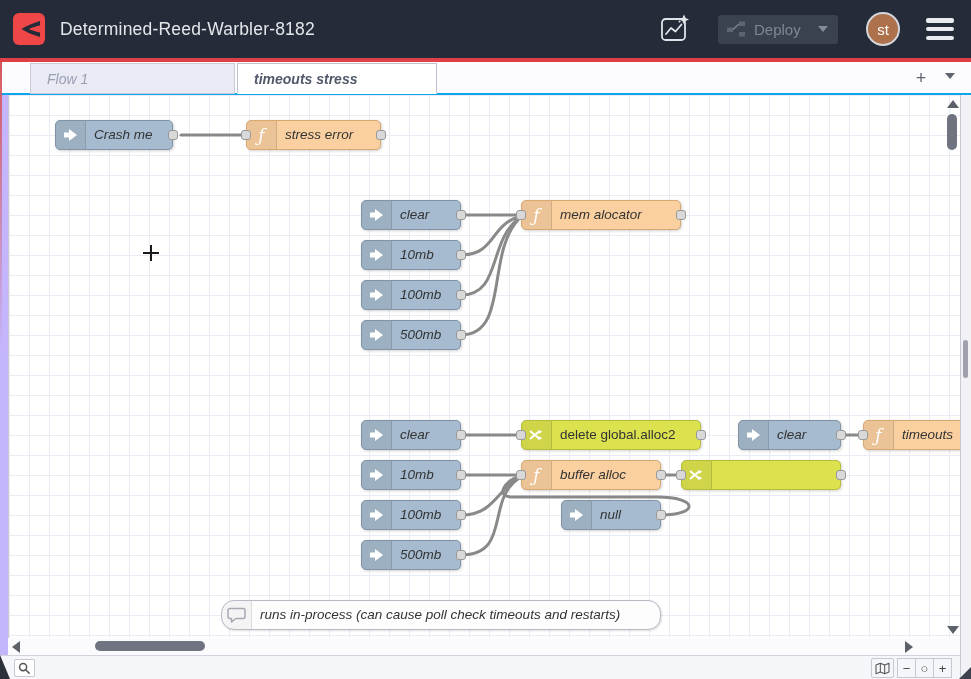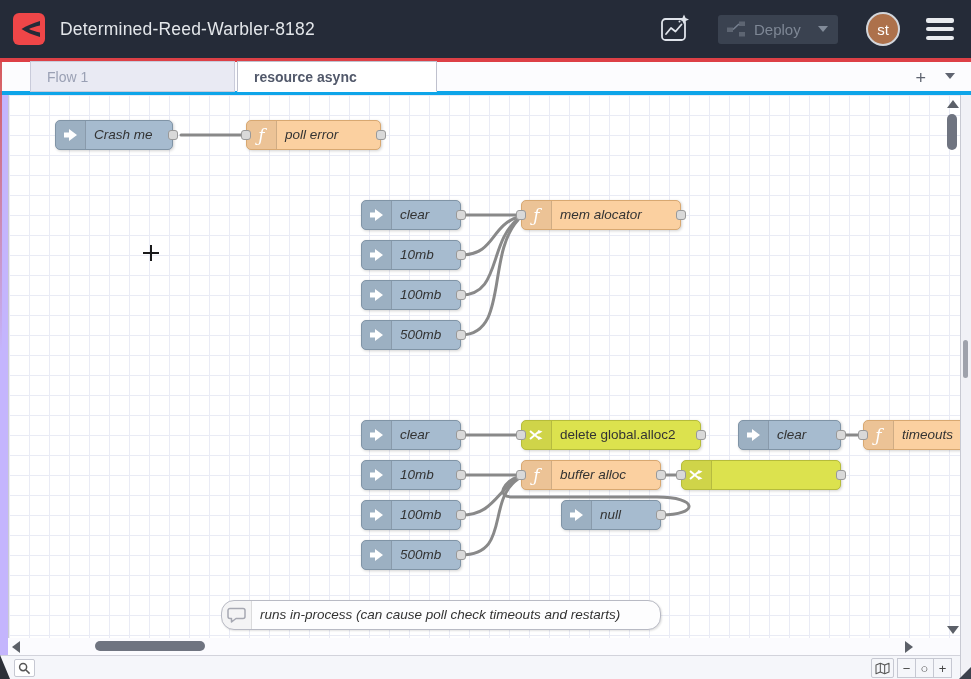--- a/index.html
+++ b/index.html
@@ -27,21 +27,21 @@
           margin-right:26px;flex:none;cursor:pointer;}
   .hamburger{width:28px;height:22px;margin-right:17px;display:flex;flex-direction:column;
              justify-content:space-between;flex:none;cursor:pointer;}
   .hamburger div{height:4.5px;border-radius:2px;background:#e9ebef;}
   .red-line{position:absolute;left:0;top:58px;width:971px;height:4px;}
   .red-fade{position:absolute;left:0;top:62px;width:2px;height:290px;
             background:linear-gradient(#d4565b,rgba(212,86,91,0));}
 
   
   .tabbar{position:absolute;left:0;top:62px;width:971px;height:33px;background:#fcfcfe;
-          border-bottom:4px solid #0ea5e9;}
+          border-bottom:2px solid #0ea5e9;font-style:italic;}
   .tab{position:absolute;bottom:-1px;height:31px;font-size:14px;display:flex;align-items:center;
        padding-left:16px;cursor:pointer;}
   .tab.inactive{left:30px;width:205px;background:#e9eaf3;border:1px solid #c9cbda;color:#9aa0b4;}
   .tab.active{left:237px;width:200px;background:#fff;border:1px solid #bfc1ce;border-bottom:1px solid #fff;
               color:#51586a;font-weight:bold;z-index:2;}
   .tab-add{position:absolute;right:45px;top:6px;font-size:18px;color:#5f6470;cursor:pointer;}
   .tab-menu{position:absolute;right:16px;top:11px;width:0;height:0;cursor:pointer;
             border-left:5px solid transparent;border-right:5px solid transparent;border-top:6px solid #5f6470;}
 
   
@@ -148,21 +148,21 @@
       <div></div>
     </div>
   </div>
   <div class="red-line" id="redline" style="background: rgb(221, 64, 70);"></div>
 
   <div class="tabbar">
     <div class="tab inactive">
       <span>Flow 1</span>
     </div>
     <div class="tab active">
-      <span>resource async</span>
+      <span>timeouts stress</span>
     </div>
     <div class="tab-add">+</div>
     <div class="tab-menu"></div>
   </div>
   <div class="red-fade"></div>
 
   <div class="canvas" id="canvas">
     <svg id="wires" width="952" height="543">
         <path d="M172,40 L237,40" fill="none" stroke="#898989" stroke-width="3" stroke-linecap="round"></path>
         <path d="M452,120 L512,120" fill="none" stroke="#898989" stroke-width="3" stroke-linecap="round"></path>
@@ -195,21 +195,21 @@
             <path d="M3 7.5 h5 v-3.5 l8 6 -8 6 v-3.5 h-5 z" fill="#fff"></path>
           </svg>
         </div>
         <div class="nlabel it">Crash me</div>
         <div class="port out"></div>
       </div>
       <div class="node function" style="left: 237px; top: 25px; width: 135px; background: rgb(251, 208, 160); border-color: rgb(216, 168, 113);">
         <div class="nicon">
           <span class="ficon">ƒ</span>
         </div>
-        <div class="nlabel it">poll error</div>
+        <div class="nlabel it">stress error</div>
         <div class="port in"></div>
         <div class="port out"></div>
       </div>
       <div class="node inject" style="left: 352px; top: 105px; width: 100px; background: rgb(166, 187, 207); border-color: rgb(128, 148, 166);">
         <div class="inj-btn">
           <div class="inj-btn-inner" style="background: rgb(166, 187, 207);"></div>
         </div>
         <div class="nicon">
           <svg width="20" height="20" viewBox="0 0 20 20">
             <path d="M3 7.5 h5 v-3.5 l8 6 -8 6 v-3.5 h-5 z" fill="#fff"></path>

